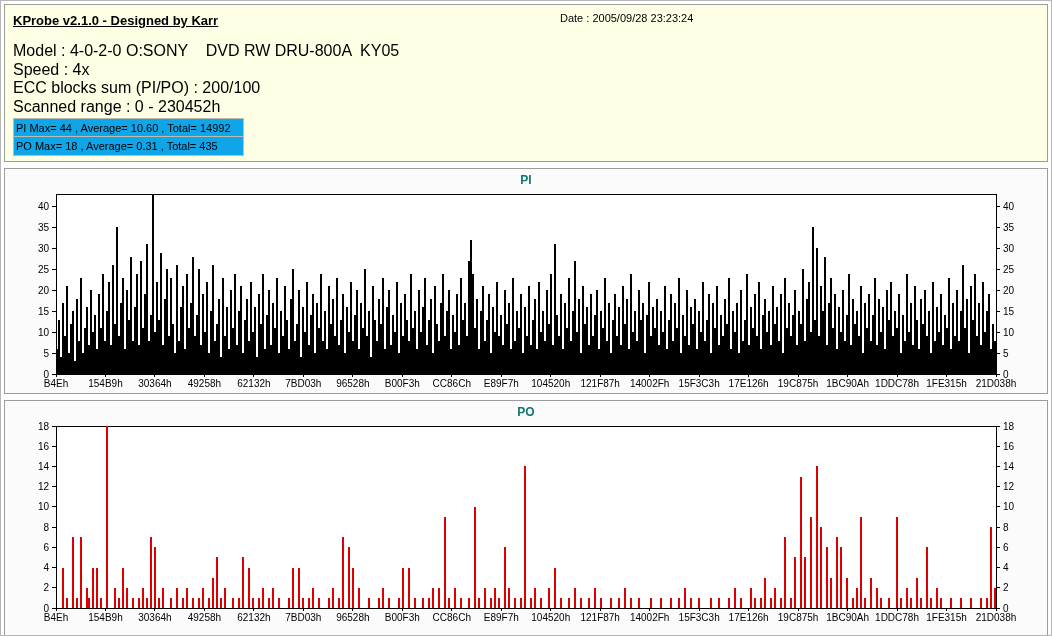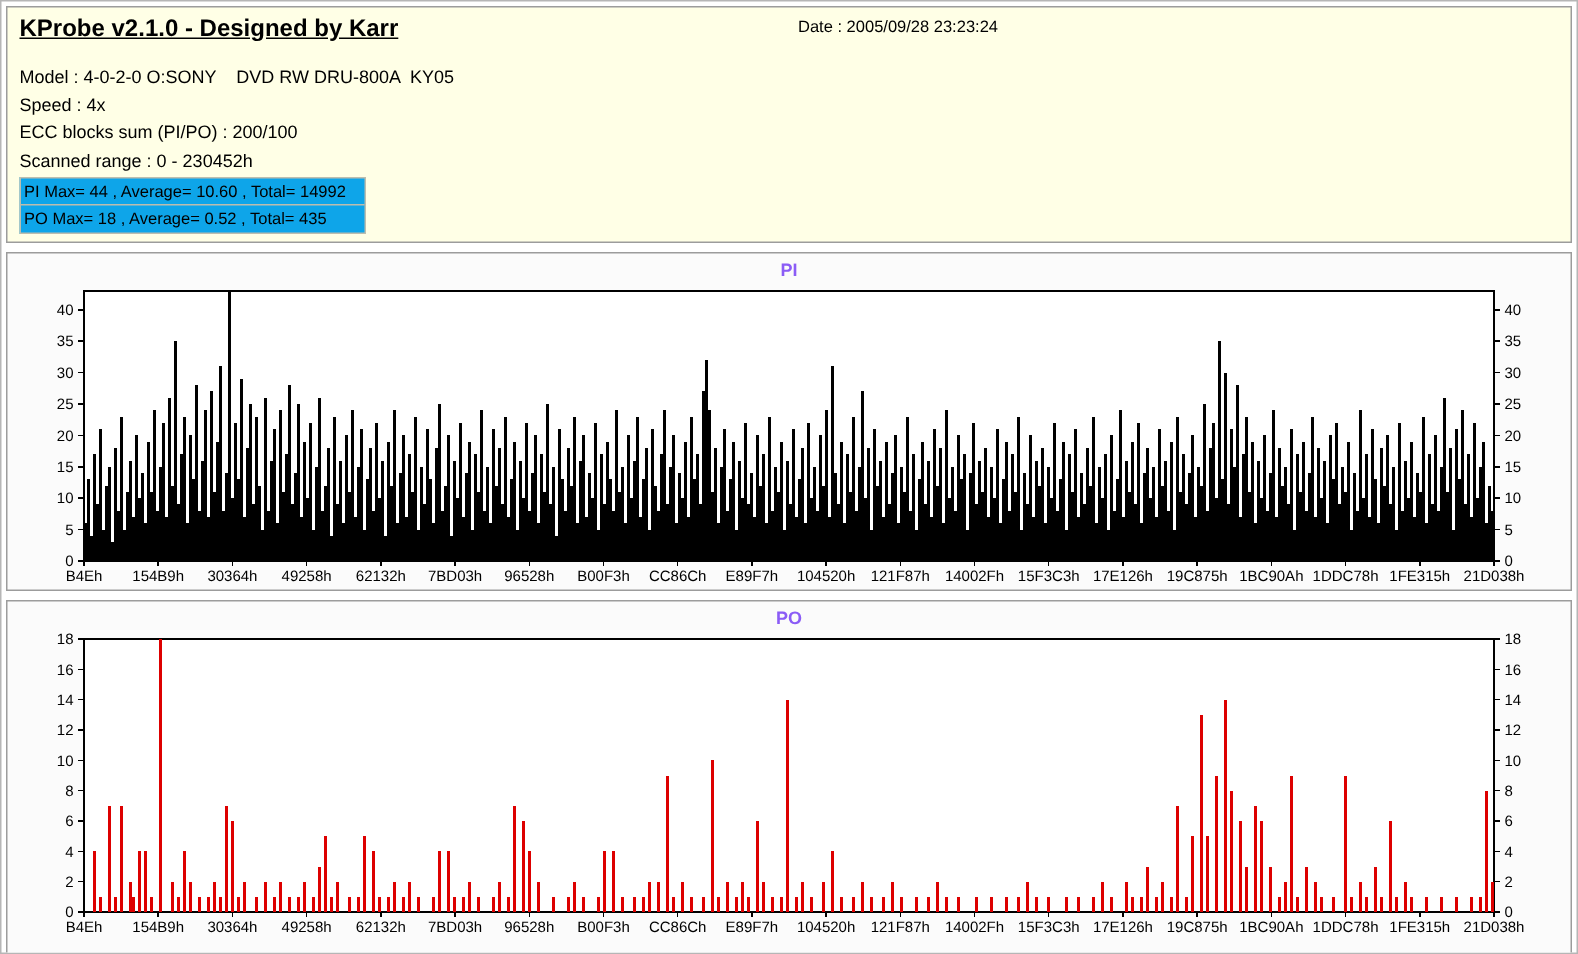--- a/index.html
+++ b/index.html
@@ -16,29 +16,29 @@
 
   
   .header-panel {
     background:#ffffe6;
     height:158px;
     padding:6px 8px 4px 8px;
     position:relative;
     margin-bottom:6px;
   }
   .app-title {
-    font-size:16px; font-weight:bold; text-decoration:underline;
+    font-size:13px; font-weight:bold; text-decoration:underline;
     white-space:pre;
   }
   .date-label {
-    position:absolute; left:527px; top:7px; font-size:11px; white-space:pre;
+    position:absolute; left:555px; top:7px; font-size:11px; white-space:pre;
   }
   .info-lines { margin-top:13px; }
   .info-line {
-    font-size:12px; white-space:pre; height:18.5px; line-height:18.5px;
+    font-size:16px; white-space:pre; height:18.5px; line-height:18.5px;
   }
   .stats-box {
     margin-top:2px;
     border:1px solid #bdbdae;
     width:-moz-fit-content; width:fit-content;
     background:#0ea5e9;
   }
   .stats-row {
     font-size:11px; white-space:pre; height:18px; line-height:18px;
     padding:0 12px 0 2px;
@@ -47,21 +47,21 @@
 
   
   .chart-panel {
     background:#fbfbfb;
     padding-top:4px;
     margin-bottom:6px;
   }
   .chart-panel.pi { height:226px; }
   .chart-panel.po { height:260px; }
   .chart-title {
-    text-align:center; color:#8b5cf6; font-weight:bold; font-size:12px;
+    text-align:center; color:#0f766e; font-weight:bold; font-size:12px;
     height:17px; line-height:15px;
   }
   svg.chart { display:block; margin:0 auto; }
   svg.chart text { font:10px "Liberation Sans", sans-serif; fill:#000; }
 </style>
 </head>
 <body>
 
 <div class="page">
 
@@ -69,21 +69,21 @@
     <span class="app-title">KProbe v2.1.0 - Designed by Karr</span>
     <span class="date-label">Date : 2005/09/28 23:23:24</span>
     <div class="info-lines">
       <div class="info-line">Model : 4-0-2-0 O:SONY    DVD RW DRU-800A  KY05</div>
       <div class="info-line">Speed : 4x</div>
       <div class="info-line">ECC blocks sum (PI/PO) : 200/100</div>
       <div class="info-line">Scanned range : 0 - 230452h</div>
     </div>
     <div class="stats-box">
       <div class="stats-row">PI Max= 44 , Average= 10.60 , Total= 14992</div>
-      <div class="stats-row">PO Max= 18 , Average= 0.52 , Total= 435</div>
+      <div class="stats-row">PO Max= 18 , Average= 0.31 , Total= 435</div>
     </div>
   </div>
 
   <div class="panel chart-panel pi">
     <div class="chart-title">PI</div>
     <svg class="chart" width="1040" height="202">
         <rect x="50" y="4" width="940" height="180" fill="#ffffff" stroke="#000000" shape-rendering="crispEdges"></rect>
         <g>
           <line x1="46" y1="184" x2="50" y2="184" stroke="#000" shape-rendering="crispEdges"></line>
           <line x1="990" y1="184" x2="994" y2="184" stroke="#000" shape-rendering="crispEdges"></line>

